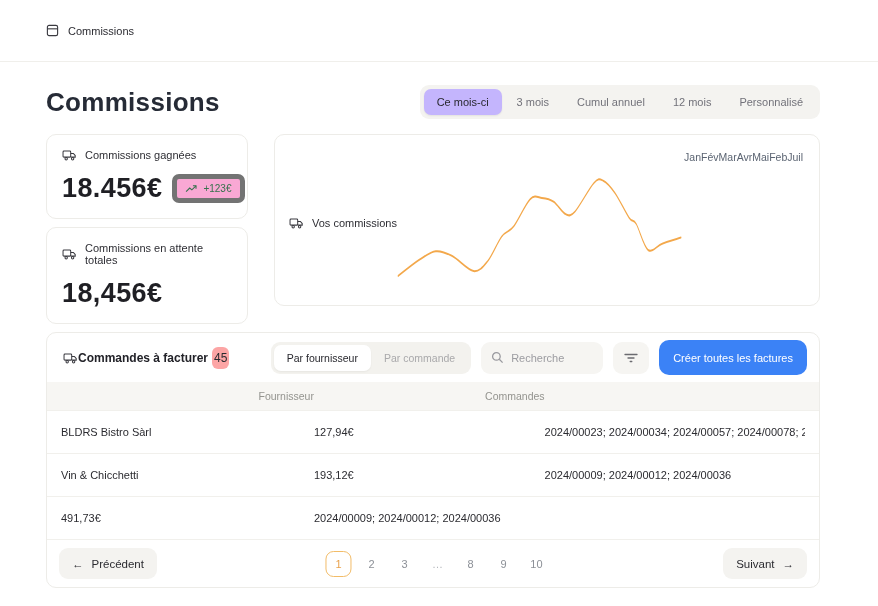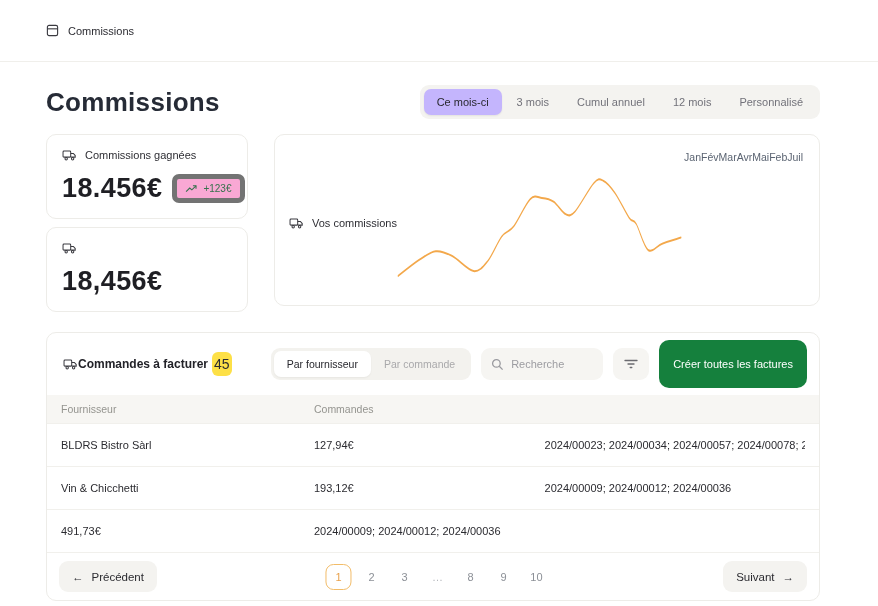--- a/index.html
+++ b/index.html
@@ -35,39 +35,39 @@
   .chart-card { flex:1; padding:14px 14px 8px; display:flex; flex-direction:row; }
   .chart-area { flex:1; margin-top:4px; }
   .chart-area svg { display:block; width:100%; height:100%; }
   .month-labels { display:flex; justify-content:space-between; font-size:10.5px; color:#5b6472;
     padding:2px 2px 4px; }
 
   
   .table-card { margin-top:26px; }
   .toolbar { display:flex; align-items:center; gap:10px; padding:7px 12px; }
   .toolbar-title { display:flex; align-items:center; gap:0; font-size:12px; font-weight:700; color:#222228; padding-left:4px;text-align:center; }
-  .count-badge { font-size:14px; font-weight:400; color:#2b2b30; background:#fde047;
+  .count-badge { font-size:12px; font-weight:400; color:#2b2b30; background:#fca5a5;
     border-radius:6px; padding:4px 2px; margin-left:4px; }
   .toolbar-spacer { flex:1; }
   .segmented { background:#f3f2ee; border-radius:9px; padding:3px; display:flex; font-size:10.5px; }
   .seg-opt { padding:7px 13px; color:#a9a9ab; border-radius:7px; cursor:pointer; white-space:nowrap; }
   .seg-opt.active { background:#fff; color:#28282e; box-shadow:0 1px 2px rgba(0,0,0,.05); }
   .search { display:flex; align-items:center; gap:7px; background:#f6f5f2; border-radius:9px;
     padding:0 10px; height:32px; width:122px; }
   .search input { border:none; outline:none; background:transparent; font-size:11px; width:100%;
     font-family:"Liberation Sans", sans-serif; color:#2b2b30; }
   .search input::placeholder { color:#9c9ca1; }
   .filter-btn { width:36px; height:32px; background:#f6f5f2; border:none; border-radius:9px;
     display:flex; align-items:center; justify-content:center; cursor:pointer; }
-  .create-btn { background:#15803d; color:#fff; border:none; border-radius:10px; height:48px;
+  .create-btn { background:#3b82f6; color:#fff; border:none; border-radius:10px; height:35px;
     padding:12px 14px; font-size:11px; font-family:"Liberation Sans", sans-serif; cursor:pointer; white-space:nowrap; }
 
   .thead, .trow { display:grid; grid-template-columns:34% 31% 35%; padding:0 14px; }
   .thead { background:#f7f6f3; font-size:10.5px; color:#94948f; }
-  .thead > div { padding:8px 0; }
+  .thead > div { padding:8px 0;text-align:right; }
   .trow { font-size:11px; color:#2b2b30; border-top:1px solid #f1f0ec; cursor:pointer; }
   .trow > div { padding:15px 0; overflow:hidden; white-space:nowrap; }
 
   .tfoot { position:relative; display:flex; align-items:center; justify-content:space-between;
     padding:8px 12px; border-top:1px solid #f1f0ec; }
   .nav-btn { display:flex; align-items:center; gap:8px; background:#f4f3f0; border:none;
     border-radius:9px; height:31px; padding:0 13px; font-size:11.5px; color:#2b2b30;
     font-family:"Liberation Sans", sans-serif; cursor:pointer; }
   .pages { position:absolute; left:50%; transform:translateX(-48%); display:flex; gap:7px;
     align-items:center; font-size:11px; color:#8c9097; }
@@ -135,20 +135,21 @@
       <div class="card stat-card">
         <div class="card-label">
           <span class="icon">
             <svg width="15" height="12" viewBox="0 0 16 13" fill="none" stroke="#3a3a40" stroke-width="1.1">
               <rect x="1" y="2.2" width="8.3" height="6.6" rx="1"></rect>
               <path d="M9.3 4.8h2.9l2 2.3v1.7H9.3"></path>
               <circle cx="4.4" cy="10.6" r="1.3"></circle>
                 <circle cx="11.4" cy="10.6" r="1.3"></circle>
             </svg>
           </span>
+          <span>Commissions en attente totales</span>
         </div>
         <div class="stat-value-row">
           <span class="stat-value">18,456€</span>
         </div>
       </div>
     </div>
 
     <div class="card chart-card">
       <div class="card-label">
         <span class="icon">

